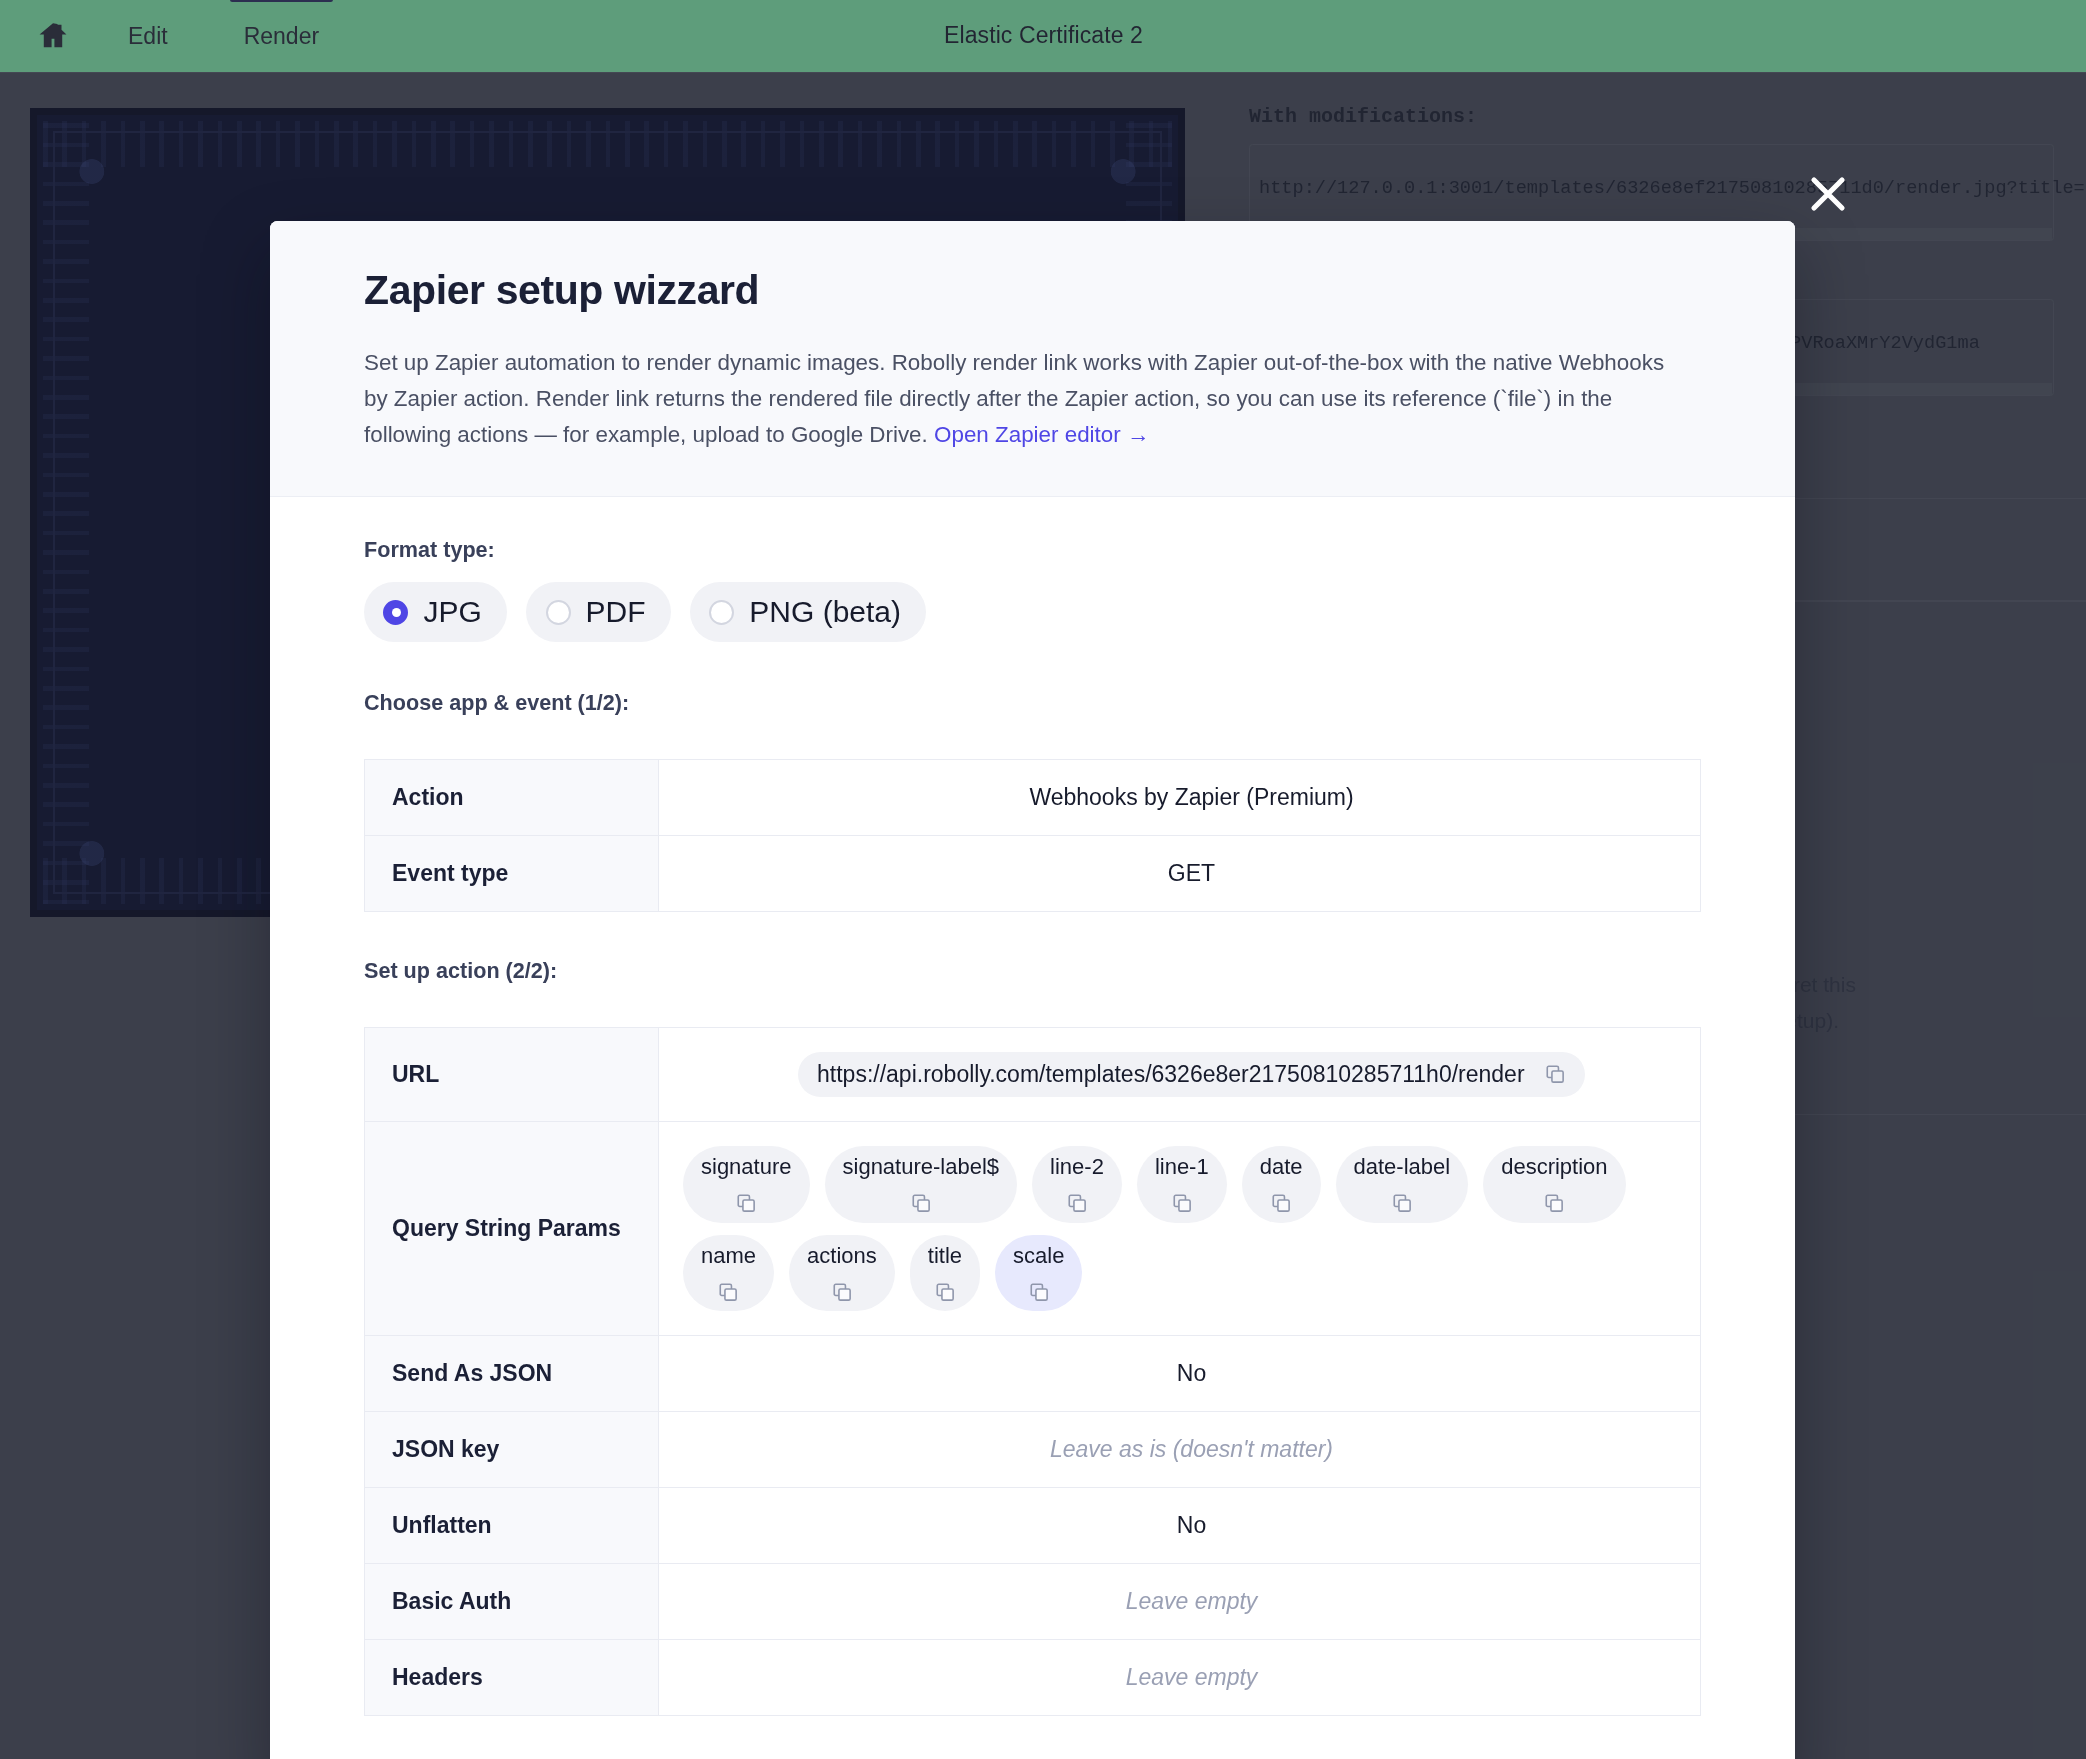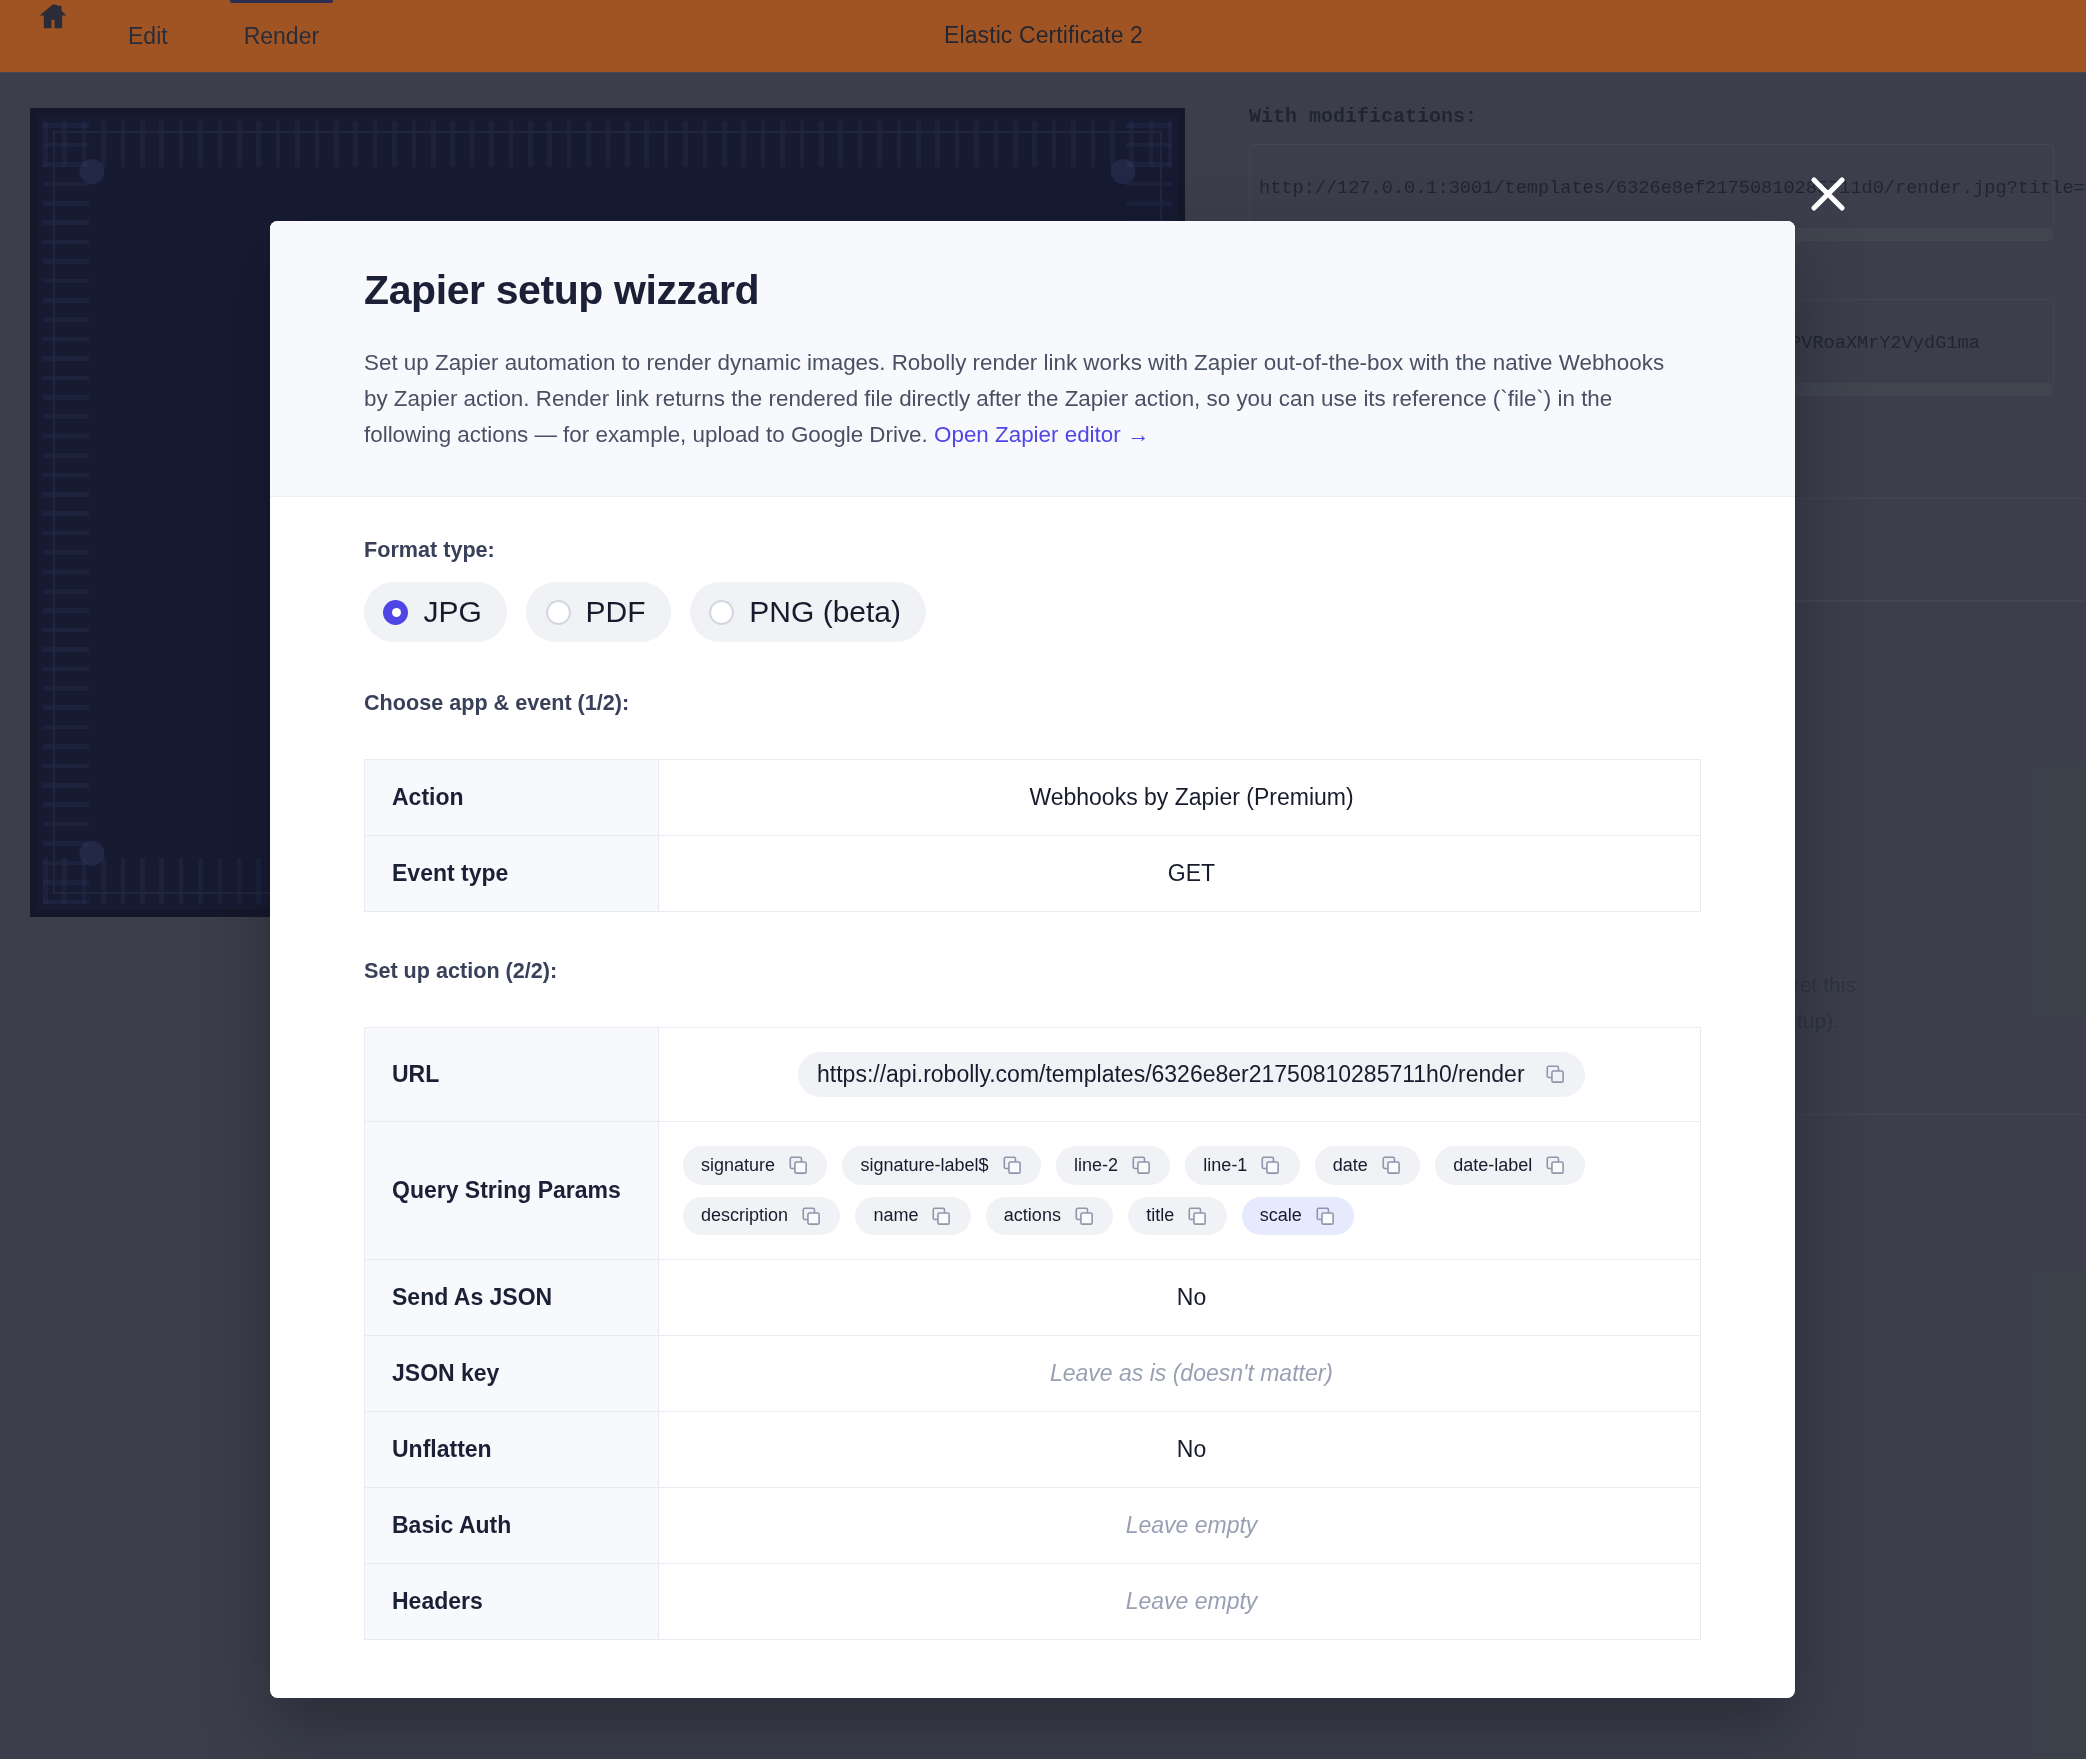--- a/index.html
+++ b/index.html
@@ -8,22 +8,22 @@
     font-family: "Liberation Sans", sans-serif;
     overflow: hidden;
   }
   body { background: #4b4f5a; position: relative; }
 
   
   #app { position: absolute; inset: 0; background: #4b4f5a; }
 
   .topbar {
     position: absolute; left: 0; top: 0; width: 2087px; height: 73px;
-    background: #f97316; border-bottom: 1.5px solid #585d68;
-    display: flex; 
+    background: #86efac; border-bottom: 1.5px solid #585d68;
+    display: flex; align-items: center;
   }
   .home-icon { margin-left: 36px; width: 34px; height: 34px; display:block; }
   .nav-tab {
     position: relative; color: #2b2f3c; font-size: 23px;
     padding: 0 18px; margin-left: 40px; line-height: 73px;
   }
   .nav-tab.active::before {
     content: ""; position: absolute; left: 4.5px; right: 4.5px; top: -7.5px;
     height: 10.4px; background: #2f3163; border-radius: 2.2px;
   }
@@ -167,21 +167,21 @@
 
   .url-pill {
     display: inline-flex; align-items: center; gap: 19px;
     background: #f1f2f6; border-radius: 745px; padding: 9px 19.4px;
     font-size: 23px; color: #171b2c; cursor: pointer;
   }
   .chips { display: flex; flex-wrap: wrap; gap: 12px 15px; max-width: 1103px; }
   .chip {
     display: inline-flex; align-items: center; gap: 12px;
     background: #f1f2f6; border-radius: 745px; padding: 8.2px 18px;
-    font-size: 18px; color: #171b2c; cursor: pointer;
+    font-size: 22px; color: #171b2c; cursor: pointer; flex-direction: column;
   }
   .chip.hl { background: #e7e9fd; }
   .cp { width: 22.4px; height: 22.4px; display: block; flex: 0 0 auto; }
 </style>
 </head>
 <body>
 
 <div id="app">
 
   <div class="topbar">

